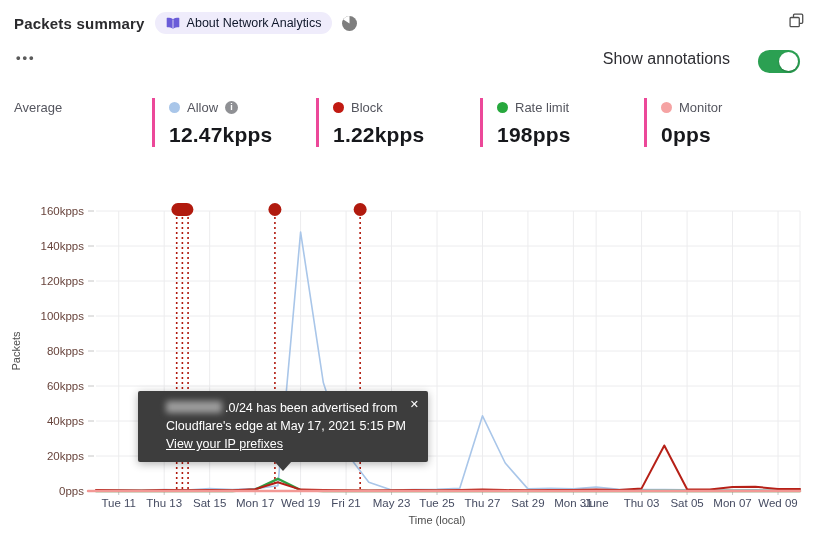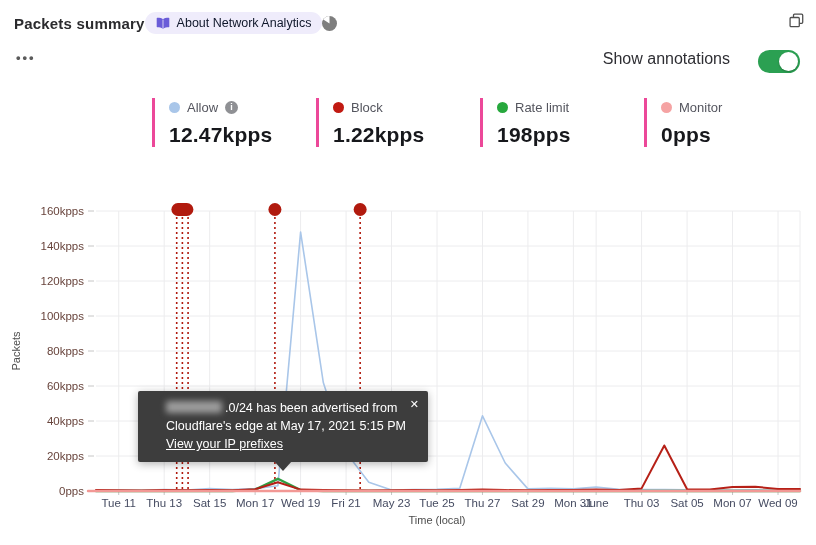--- a/index.html
+++ b/index.html
@@ -1,19 +1,19 @@
 <!DOCTYPE html>
 <html><head>
 <meta charset="utf-8">
 <style>
   html,body{margin:0;padding:0;background:#fff;}
   .page{position:relative;width:816px;height:545px;background:#fff;overflow:hidden;
         font-family:"Liberation Sans","DejaVu Sans",sans-serif;color:#303030;}
   
-  .header{position:absolute;top:8px;left:14px;right:12px;height:30px;display:flex;align-items:center;}
+  .header{position:absolute;top:8px;left:14px;right:12px;height:30px;display:flex;align-items:center;gap:10px;}
   .title{font-size:15px;font-weight:700;color:#2b2b2e;margin:0;letter-spacing:.2px;}
   .badge{display:inline-flex;align-items:center;gap:7px;background:#efecfb;color:#0f172a;
          font-size:12.5px;padding:4px 11px;border-radius:12px;cursor:pointer;text-decoration:none;}
   .pieicon{display:inline-flex;cursor:pointer;}
   .spacer{flex:1;}
   .copyicon{display:inline-flex;cursor:pointer;margin-top:-6px;}
   
   .tabrow{position:absolute;top:50px;left:14px;right:16px;height:28px;display:flex;align-items:flex-start;gap:18px;}
   .tab{font-size:13.5px;color:#4c4e59;padding-bottom:8px;cursor:pointer;border-bottom:2px solid transparent;white-space:nowrap;}
   .tab.active{color:#30323c;border-bottom:2px solid #2f6be4;}
@@ -82,20 +82,23 @@
     <button class="more">•••</button>
     <span class="spacer"></span>
     <span class="sa-label">Show annotations</span>
     <span class="toggle">
         <span class="knob"></span>
       </span>
   </div>
 
   <div class="stats" id="stats-row">
       <div class="stat">
+        <div class="lrow">
+          <span>Average</span>
+        </div>
       </div>
       <div class="stat">
         <div class="lrow">
           <span class="dot" style="background: rgb(169, 198, 233);"></span>
           <span>Allow</span>
           <span class="info">i</span>
         </div>
         <div class="val">12.47kpps</div>
       </div>
       <div class="stat">

